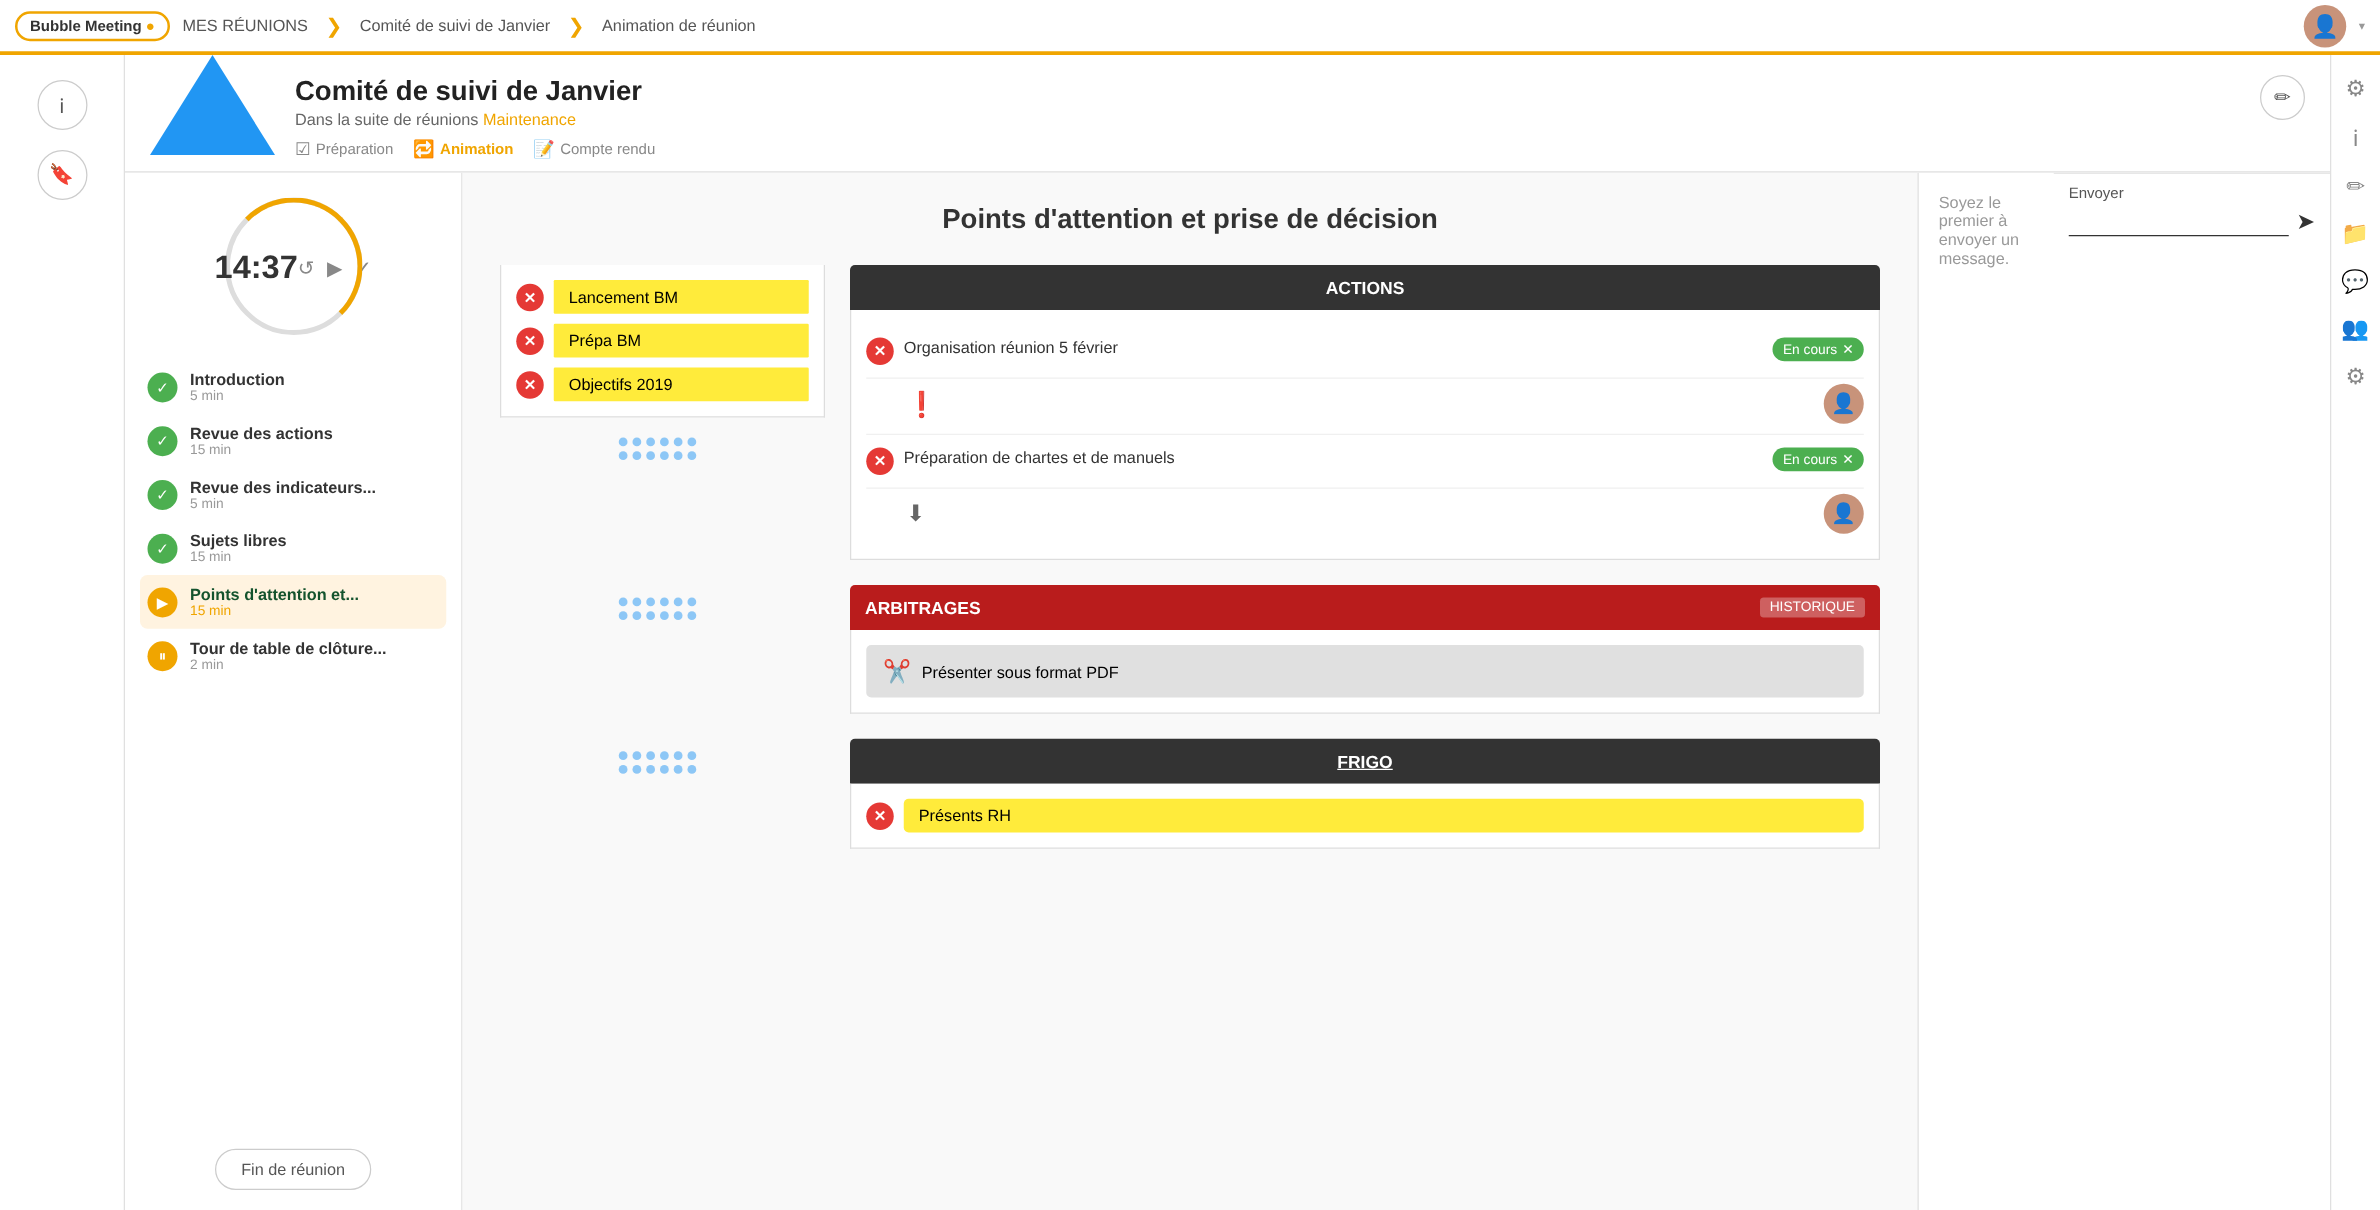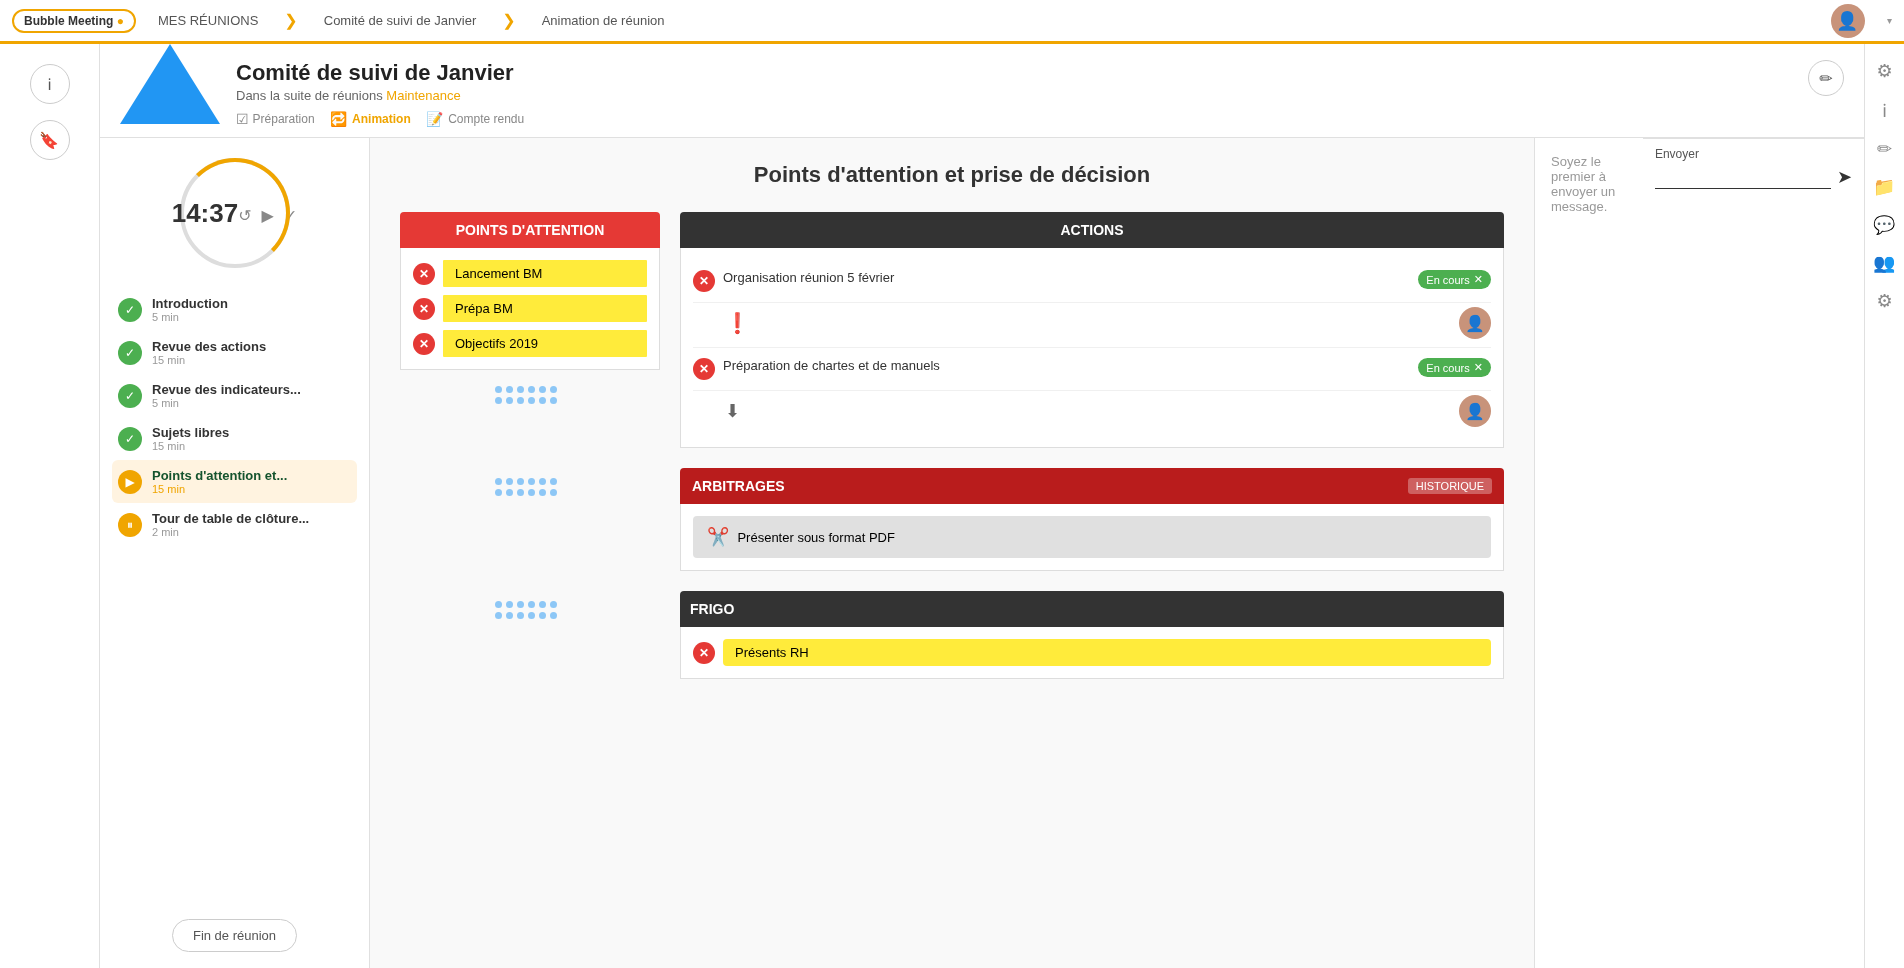--- a/index.html
+++ b/index.html
@@ -2,21 +2,21 @@
 <html><head>
   <meta charset="utf-8">
   <style>
     * { box-sizing: border-box; margin: 0; padding: 0; }
     body { font-family: 'Segoe UI', Arial, sans-serif; background: #f5f5f5; overflow-x: hidden; }
 
     
     #topnav {
       display: flex; align-items: center;
       background: white; border-bottom: 3px solid #f0a500;
-      height: 44px; padding: 0 12px; gap: 22px;
+      height: 44px; padding: 0 12px; gap: 10px;
       position: relative; z-index: 10;
     }
     .logo-bubble {
       border: 2px solid #f0a500; border-radius: 20px;
       padding: 3px 10px; font-size: 12px; font-weight: bold;
       color: #333; white-space: nowrap;
     }
     .logo-dot { color: #f0a500; }
     .nav-sep { color: #f0a500; font-size: 16px; margin: 0 4px; }
     .nav-link { font-size: 13px; color: #555; cursor: pointer; }
@@ -239,22 +239,23 @@
       background: #e0e0e0; padding: 10px 14px;
       border-radius: 4px; font-size: 13px;
     }
     .arb-icon { font-size: 18px; color: #777; }
 
     
     .frigo-panel { flex: 1; }
     .frigo-header {
       background: #333; color: white;
       font-size: 14px; font-weight: bold;
-      text-align: left; padding: 10px;
+      text-align: center; padding: 10px;
       border-radius: 4px 4px 0 0;
+      text-decoration: underline;
     }
     .frigo-body {
       background: white; padding: 12px;
       border: 1px solid #ddd; border-top: none;
     }
     .frigo-item {
       display: flex; align-items: center; gap: 8px;
     }
     .frigo-label {
       background: #ffeb3b; padding: 6px 12px;
@@ -424,21 +425,20 @@
         <button class="fin-reunion-btn">Fin de réunion</button>
       </div>
 
       <div id="main-content">
         <div class="main-title">Points d'attention et prise de décision</div>
 
         <div class="two-col">
 
           <div class="left-col-decor">
             <div class="attention-panel">
-              <div class="attention-header">POINTS D'ATTENTION</div>
               <div class="attention-body">
                 <div class="attention-item">
                   <div class="x-icon">✕</div>
                   <div class="attention-label">Lancement BM</div>
                 </div>
                 <div class="attention-item">
                   <div class="x-icon">✕</div>
                   <div class="attention-label">Prépa BM</div>
                 </div>
                 <div class="attention-item">

